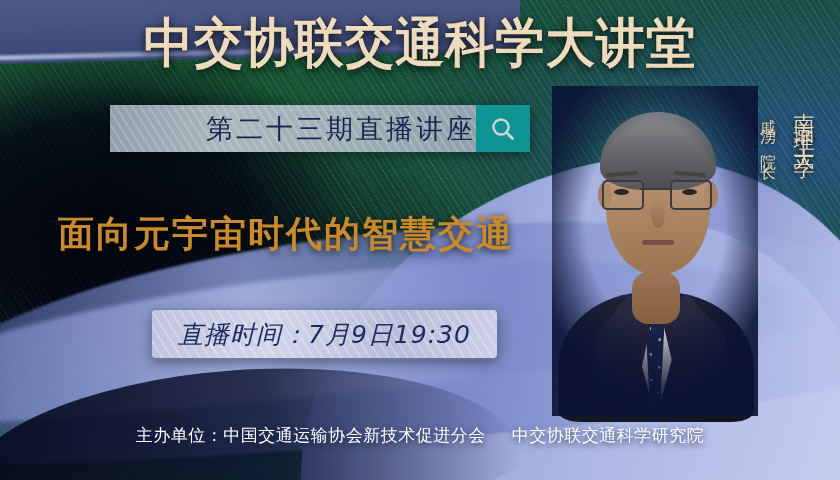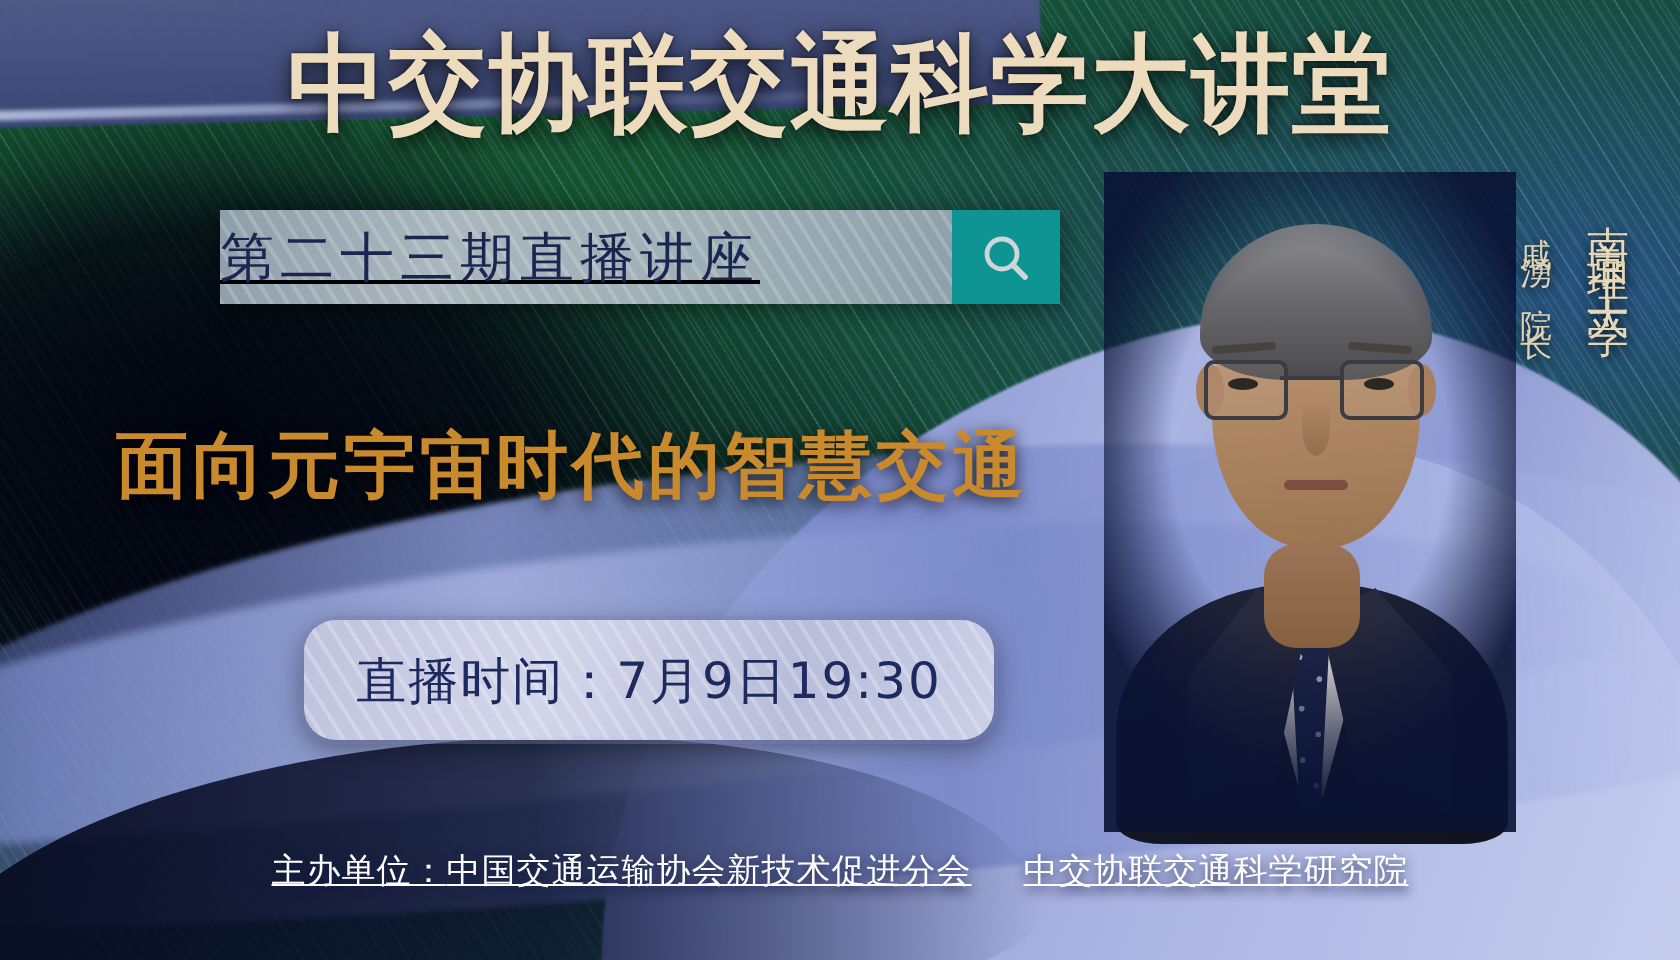--- a/index.html
+++ b/index.html
@@ -129,23 +129,22 @@
   .subtitle-bar{
     position:absolute;left:110px;top:105px;
     width:420px;height:47px;
     display:flex;align-items:stretch;
     box-shadow:0 2px 12px rgba(0,0,0,.45);
   }
   .subtitle-fill{
     position:relative;
     flex:1;
     background:linear-gradient(100deg,#8e9eaa 0%,#a9b6bd 30%,#9fb0b6 62%,#8ea1ab 100%);
-    display:flex;align-items:center;justify-content:flex-start;
+    display:flex;align-items:center;justify-content:flex-end;
     overflow:hidden;
-    text-decoration:underline;
   }
   .subtitle-fill::after{
     content:"";position:absolute;inset:0;
     background:repeating-linear-gradient(58deg,
       rgba(255,255,255,.18) 0px,rgba(255,255,255,.18) 2px,
       rgba(255,255,255,0) 2px,rgba(255,255,255,0) 7px);
   }
   .subtitle-text{
     position:relative;z-index:2;
     font-size:27px;letter-spacing:3px;
@@ -170,26 +169,27 @@
     font-weight:700;
     letter-spacing:2px;
     font-family:"DejaVu Sans","Liberation Sans",sans-serif;
     text-shadow:0 2px 8px rgba(0,0,0,.8);
   }
   .main-title .ln{display:block;margin-top:21px;}
 
   
   .time-pill{
     position:absolute;left:152px;top:310px;
-    width:345px;height:60px;
+    width:345px;height:48px;
     display:flex;align-items:center;justify-content:center;
     background:linear-gradient(100deg,rgba(196,198,222,.92) 0%,rgba(214,216,235,.95) 35%,rgba(188,192,218,.92) 70%,rgba(208,211,233,.94) 100%);
-    border-radius:16px;
+    border-radius:4px;
     box-shadow:0 0 0 2px rgba(120,136,190,.35), 0 4px 14px rgba(0,0,0,.45);
     overflow:hidden;
+    font-style:italic;
   }
   .time-pill::after{
     content:"";position:absolute;inset:0;
     background:repeating-linear-gradient(58deg,
       rgba(255,255,255,.25) 0px,rgba(255,255,255,.25) 2px,
       rgba(255,255,255,0) 2px,rgba(255,255,255,0) 8px);
   }
   .time-text{
     position:relative;z-index:2;
     font-size:25px;color:#1c2a5e;letter-spacing:1px;
@@ -293,21 +293,20 @@
   
   .footer{
     position:absolute;left:0;right:0;top:424px;
     text-align:center;
     font-size:17px;
     color:#ffffff;
     letter-spacing:.5px;
     font-family:"DejaVu Sans","Liberation Sans",sans-serif;
     text-shadow:0 2px 6px rgba(20,28,70,.9);
     white-space:nowrap;
-    text-decoration:underline;
   }
   .footer .org-gap{display:inline-block;width:26px;}
 </style>
 </head>
 <body>
 
 <div id="poster">
 
   <div class="bg-base"></div>
   <div class="bg-base2"></div>

